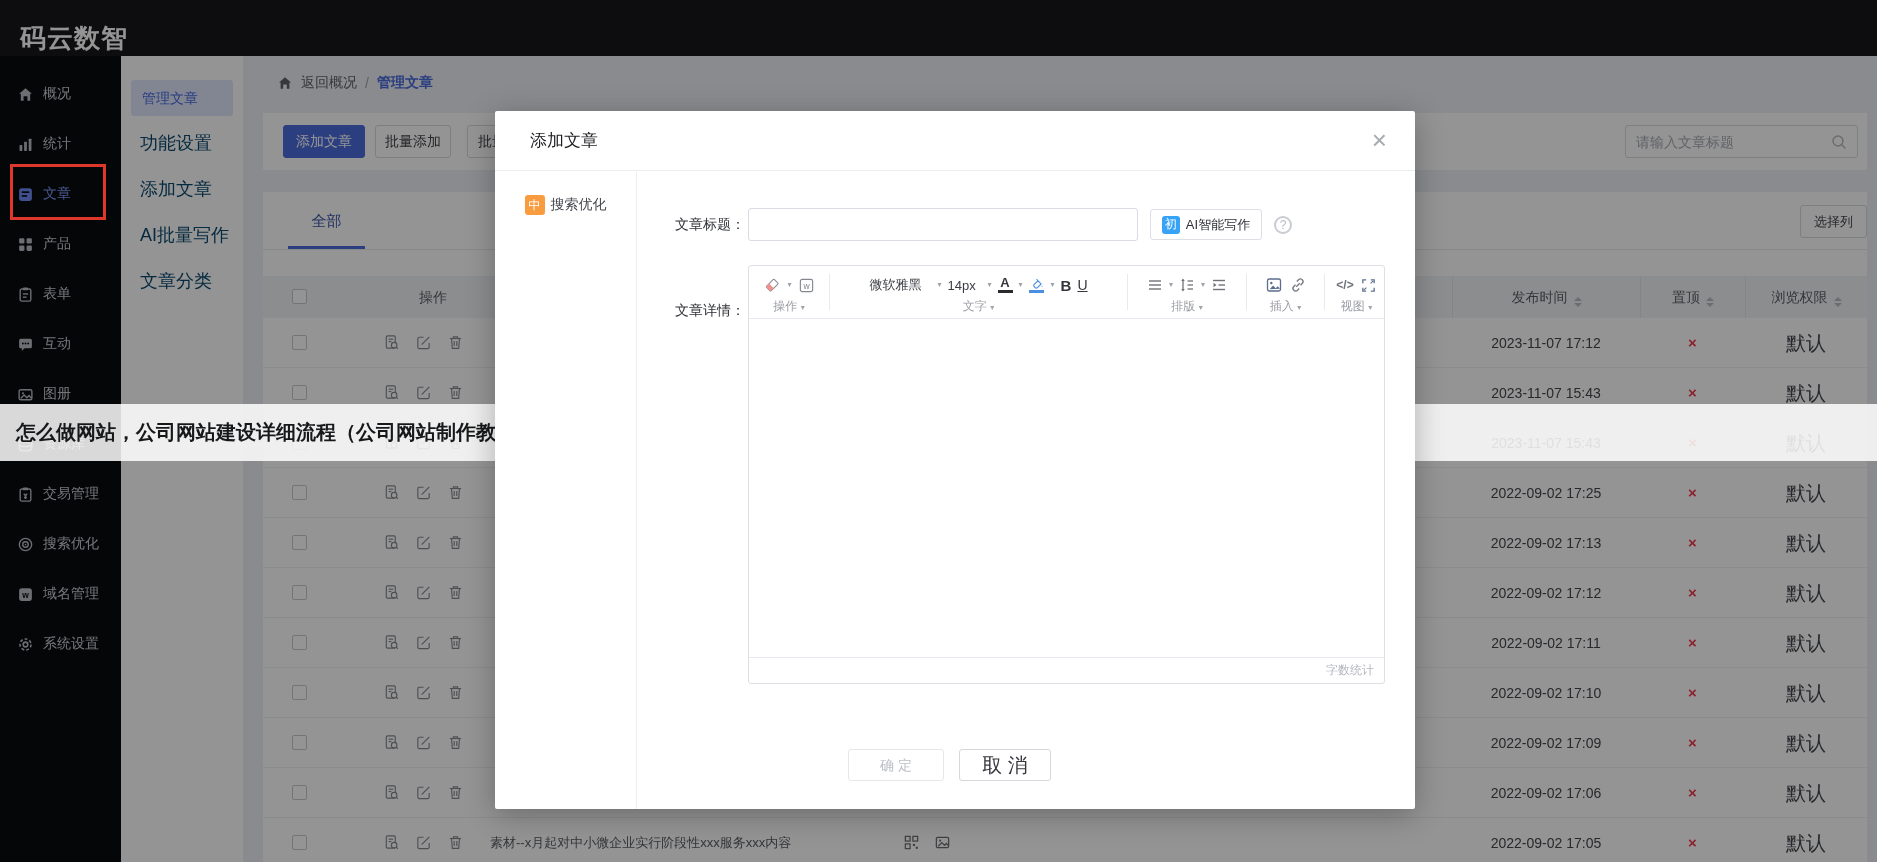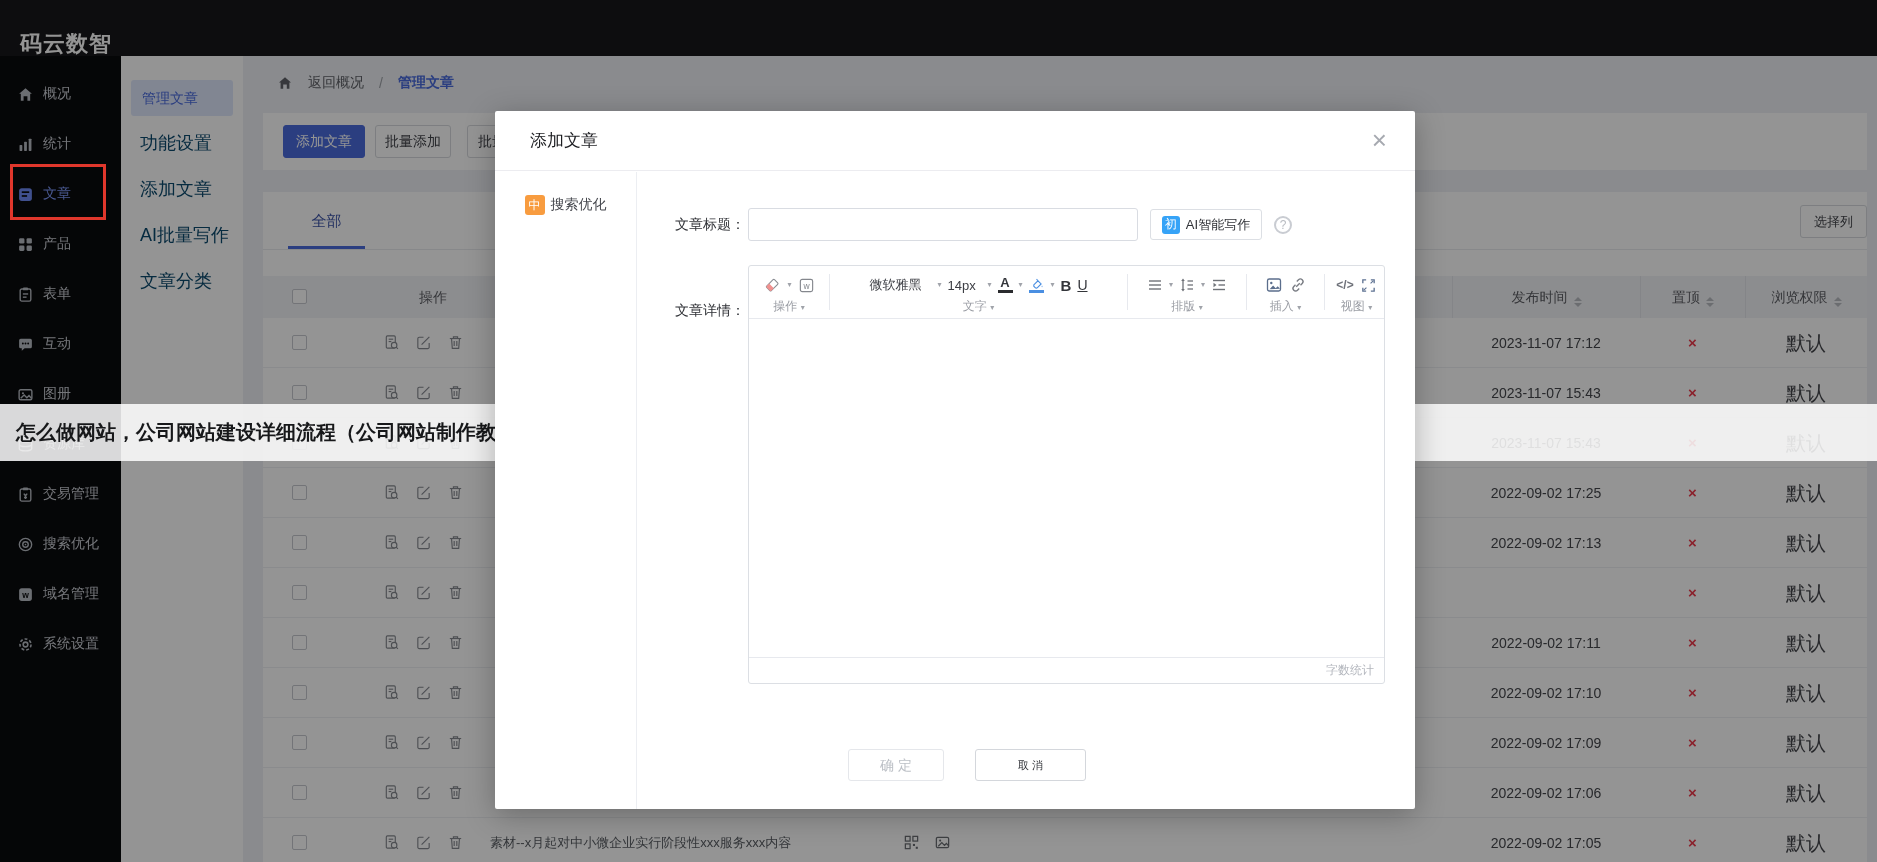--- a/index.html
+++ b/index.html
@@ -3,38 +3,38 @@
 <meta charset="utf-8">
 <style>
   *{margin:0;padding:0;box-sizing:border-box}
   html,body{width:1877px;height:862px;overflow:hidden}
   body{position:relative;font-family:"Liberation Sans","DejaVu Sans",sans-serif;background:#eef0f4;
        --brand:#4a6bdd;--accent:#5585ec;--ai:#36a3f7;--red:#e0372c;--pin:#ee3b4d;--seo:#f89c3f}
   svg{display:block}
 
   
   .topbar{position:absolute;left:0;top:0;width:1877px;height:56px;background:#18181a;z-index:1}
-  .logo{position:absolute;left:20px;top:16px;line-height:56px;color:#fff;font-size:22px;font-weight:bold;letter-spacing:1px}
+  .logo{position:absolute;left:20px;top:10px;line-height:56px;color:#fff;font-size:26px;font-weight:bold;letter-spacing:1px}
 
   
   .sidebar{position:absolute;left:0;top:56px;width:121px;bottom:0;background:#0a0b0d;z-index:1;padding-top:13px}
   .side-item{height:50px;display:flex;align-items:center;gap:9px;padding-left:17px;color:#c9ccd3;font-size:14px;cursor:pointer}
   .side-item .sicon{width:17px;height:17px;color:#b9bdc5;flex:none}
   .side-item.active{color:#7e99fa}
   .side-item.active .sicon{color:#6e8bf5}
 
   
   .subsidebar{position:absolute;left:121px;top:56px;width:122px;bottom:0;background:#fff;z-index:1}
   .sub-chip{margin:24px 10px 4px 10px;height:36px;line-height:36px;background:#dfe7fc;color:var(--brand);
             border-radius:3px;font-size:14px;padding-left:11px;cursor:pointer}
   .sub-item{height:46px;line-height:46px;padding-left:19px;font-size:18px;color:#0c4a6e;cursor:pointer}
 
   
   .content{position:absolute;left:243px;top:56px;right:0;bottom:0;background:#eef0f4;z-index:1}
-  .breadcrumb{position:absolute;left:34px;top:18px;display:flex;align-items:center;gap:15px;font-size:14px;color:#5f6168}
+  .breadcrumb{position:absolute;left:34px;top:18px;display:flex;align-items:center;gap:8px;font-size:14px;color:#5f6168}
   .breadcrumb .bhome{width:16px;height:16px;color:#5f6168}
   .breadcrumb .bsep{color:#9ea1a8}
   .breadcrumb .bcur{color:var(--brand);font-weight:bold}
 
   .card1{position:absolute;left:20px;top:57px;width:1604px;height:57px;background:#fff}
   .btn{display:inline-block;height:33px;border-radius:3px;font-size:14px;text-align:center;line-height:31px;cursor:pointer}
   .btn-primary{position:absolute;left:20px;top:12px;width:82px;background:var(--brand);color:#fff;border:1px solid var(--brand)}
   .btn-plain{background:#fff;border:1px solid #d7dade;color:#43454b}
   .btn-batch-add{position:absolute;left:112px;top:12px;width:76px}
   .btn-batch-del{position:absolute;left:204px;top:12px;width:78px}
@@ -122,22 +122,22 @@
   .e-code{font-size:12px;font-weight:bold;color:#6f727a;cursor:pointer}
   .stack{display:flex;flex-direction:column;align-items:center;gap:1px;cursor:pointer}
   .stack .letterA{font-size:13px;font-weight:bold;color:#35373c;line-height:12px}
   .stack .barA{width:15px;height:3px;background:#2a2b2e}
   .stack .barB{width:15px;height:3px;background:#4a8fe2}
   .e-content{position:absolute;left:0;top:54px;width:100%;height:339px;background:#fff}
   .e-status{position:absolute;left:0;bottom:0;width:100%;height:26px;border-top:1px solid #e7e9ee;
             text-align:right;font-size:12px;color:#b3b6bd;line-height:25px;padding-right:10px}
   .m-confirm{position:absolute;left:353px;top:577px;width:96px;height:32px;border:1px solid #e5e7eb;border-radius:3px;
              background:#fff;color:#bcc0c6;font-size:14px;text-align:center;line-height:30px;cursor:default}
-  .m-cancel{position:absolute;left:480px;top:577px;width:111px;height:32px;border:1px solid #d4d7dc;border-radius:3px;
-            background:#fff;color:#34363b;font-size:11px;text-align:center;line-height:30px;cursor:pointer}
+  .m-cancel{position:absolute;left:464px;top:577px;width:92px;height:32px;border:1px solid #d4d7dc;border-radius:3px;
+            background:#fff;color:#34363b;font-size:20px;text-align:center;line-height:30px;cursor:pointer}
 </style>
 </head>
 <body style="--brand: #4a6bdd; --accent: #5585ec; --ai: #36a3f7; --red: #e0372c; --pin: #ee3b4d; --seo: #f89c3f;">
 
 <header class="topbar">
   <div class="logo">码云数智</div>
 </header>
 
 <aside class="sidebar">
   <div class="side-item">
@@ -278,20 +278,29 @@
       </span>
     <span>返回概况</span>
     <span class="bsep">/</span>
     <span class="bcur">管理文章</span>
   </div>
 
   <div class="card1">
     <span class="btn btn-primary">添加文章</span>
     <span class="btn btn-plain btn-batch-add">批量添加</span>
     <span class="btn btn-plain btn-batch-del">批量删除</span>
+    <span class="search-box">
+      <input type="text" placeholder="请输入文章标题" style="">
+      <span class="mag">
+          <svg viewBox="0 0 18 18" width="18" height="18" fill="none" stroke="currentColor" stroke-width="1.4">
+            <circle cx="8" cy="8" r="5"></circle>
+            <line x1="11.8" y1="11.8" x2="15.4" y2="15.4"></line>
+          </svg>
+        </span>
+    </span>
   </div>
 
   <div class="card2">
     <div class="tabstrip">
       <span class="tab-all">全部</span>
       <span class="btn btn-plain btn-cols">选择列</span>
     </div>
 
     <div class="thead">
       <span class="cb hd-cb"></span>
@@ -606,20 +615,21 @@
               </svg>
             </span>
       <span>
               <svg viewBox="0 0 18 18" width="17" height="17" fill="none" stroke="currentColor" stroke-width="1.3">
                 <rect x="2.5" y="3.5" width="13" height="11" rx="1.5"></rect>
                 <circle cx="6.5" cy="7" r="1.1" fill="currentColor" stroke="none"></circle>
                 <path d="M4.5 13l3.8-3.8 2.8 2.8 2-2 2.4 2.6"></path>
               </svg>
             </span>
     </span>
+    <span class="row-date">2022-09-02 17:12</span>
     <span class="row-pin">×</span>
     <span class="row-perm">默认</span>
   </div>
         <div class="trow">
     <span class="cb row-cb"></span>
     <span class="op-icons">
       <span>
               <svg viewBox="0 0 18 18" width="17" height="17" fill="none" stroke="currentColor" stroke-width="1.2">
                 <rect x="3.5" y="2" width="9.5" height="13" rx="1.2"></rect>
                 <line x1="6" y1="5.5" x2="10.8" y2="5.5"></line>

